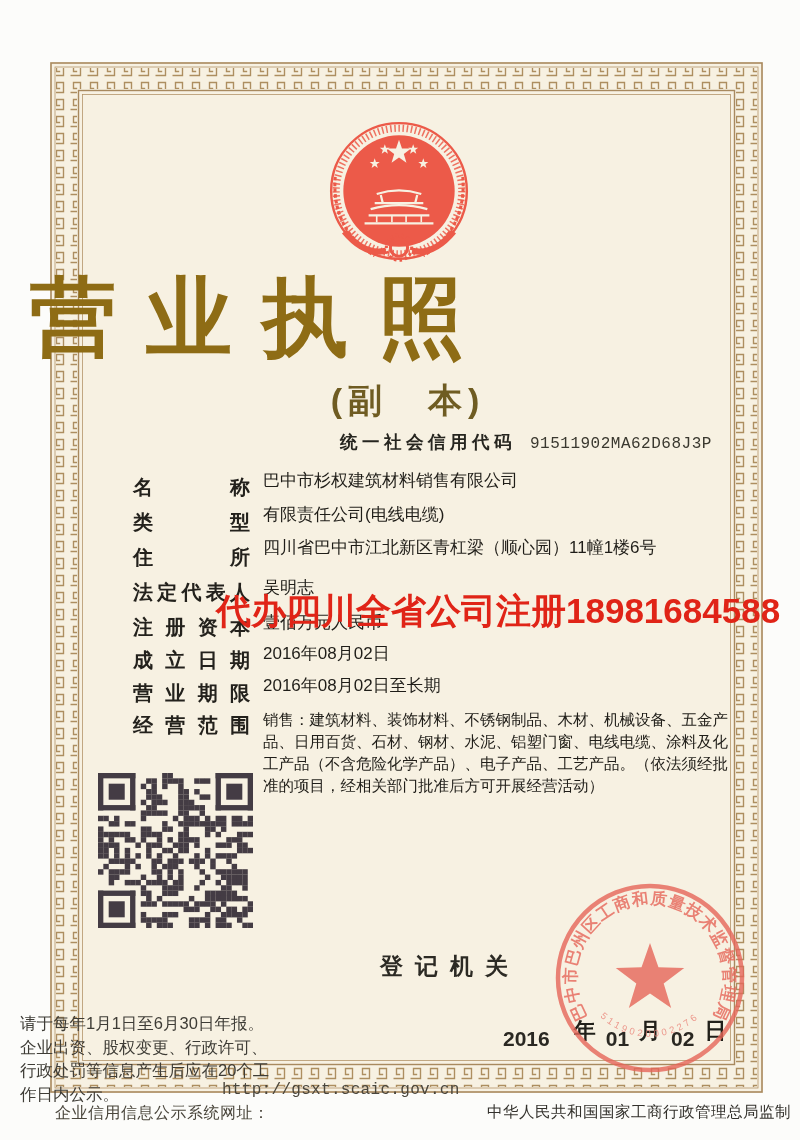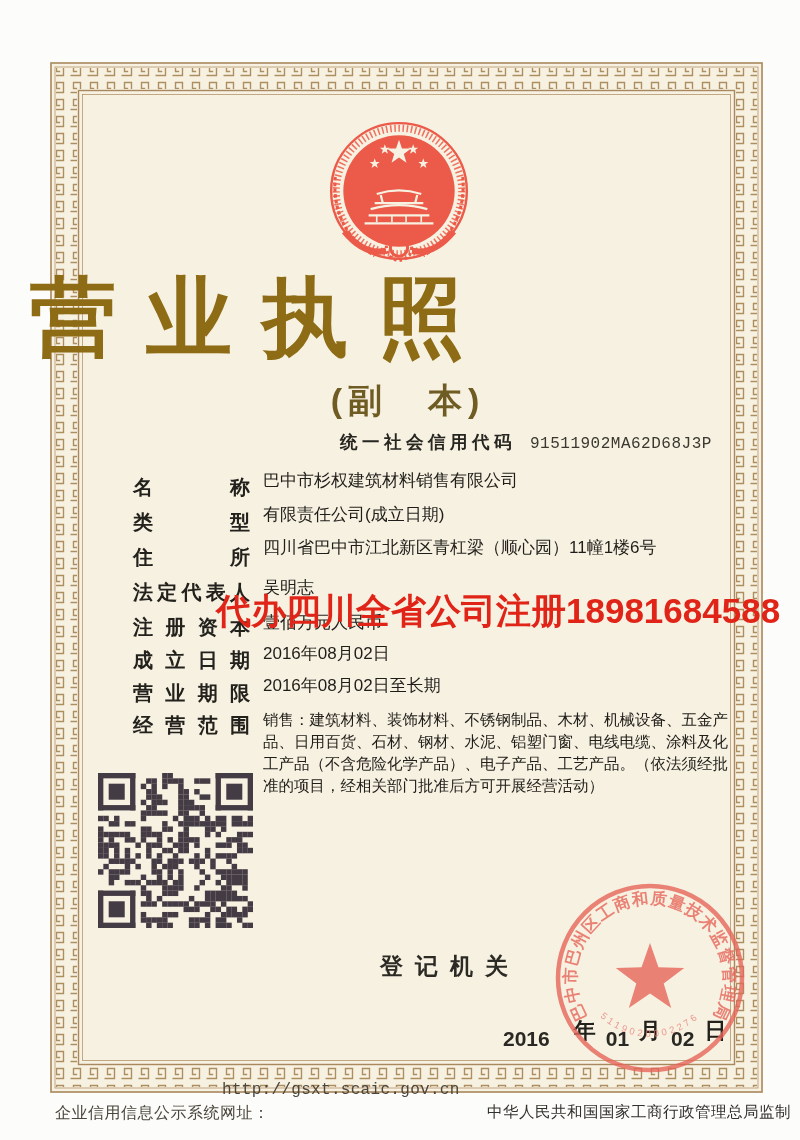--- a/index.html
+++ b/index.html
@@ -104,21 +104,21 @@
 
   <div class="code-row">
     <span class="code-label">统一社会信用代码</span>
     <span class="code-value">91511902MA62D68J3P</span>
   </div>
 
   <div class="f-label" style="top:476px">名称</div>
   <div class="f-value" style="top:470px">巴中市杉权建筑材料销售有限公司</div>
 
   <div class="f-label" style="top:511px">类型</div>
-  <div class="f-value" style="top:504px">有限责任公司(成立日期)</div>
+  <div class="f-value" style="top:504px">有限责任公司(电线电缆)</div>
 
   <div class="f-label" style="top:546px">住所</div>
   <div class="f-value" style="top:537px">四川省巴中市江北新区青杠梁（顺心园）11幢1楼6号</div>
 
   <div class="f-label" style="top:581px">法定代表人</div>
   <div class="f-value" style="top:577px">吴明志</div>
 
   <div class="f-label" style="top:616px">注册资本</div>
   <div class="f-value" style="top:612px">壹佰万元人民币</div>
 
@@ -494,17 +494,23 @@
 
   <div class="date-row">
     <span class="date-num y">2016</span>
     <span class="date-unit">年</span>
     <span class="date-num">01</span>
     <span class="date-unit">月</span>
     <span class="date-num">02</span>
     <span class="date-unit">日</span>
   </div>
 
+  <div class="notice">
+    <div>请于每年1月1日至6月30日年报。</div>
+    <div>企业出资、股权变更、行政许可、</div>
+    <div>行政处罚等信息产生后应在20个工</div>
+    <div>作日内公示。</div>
+  </div>
   <div class="pub-label">企业信用信息公示系统网址：</div>
   <div class="pub-url">http://gsxt.scaic.gov.cn</div>
   <div class="supervisor">中华人民共和国国家工商行政管理总局监制</div>
 
 </div>
 
 </body></html>

